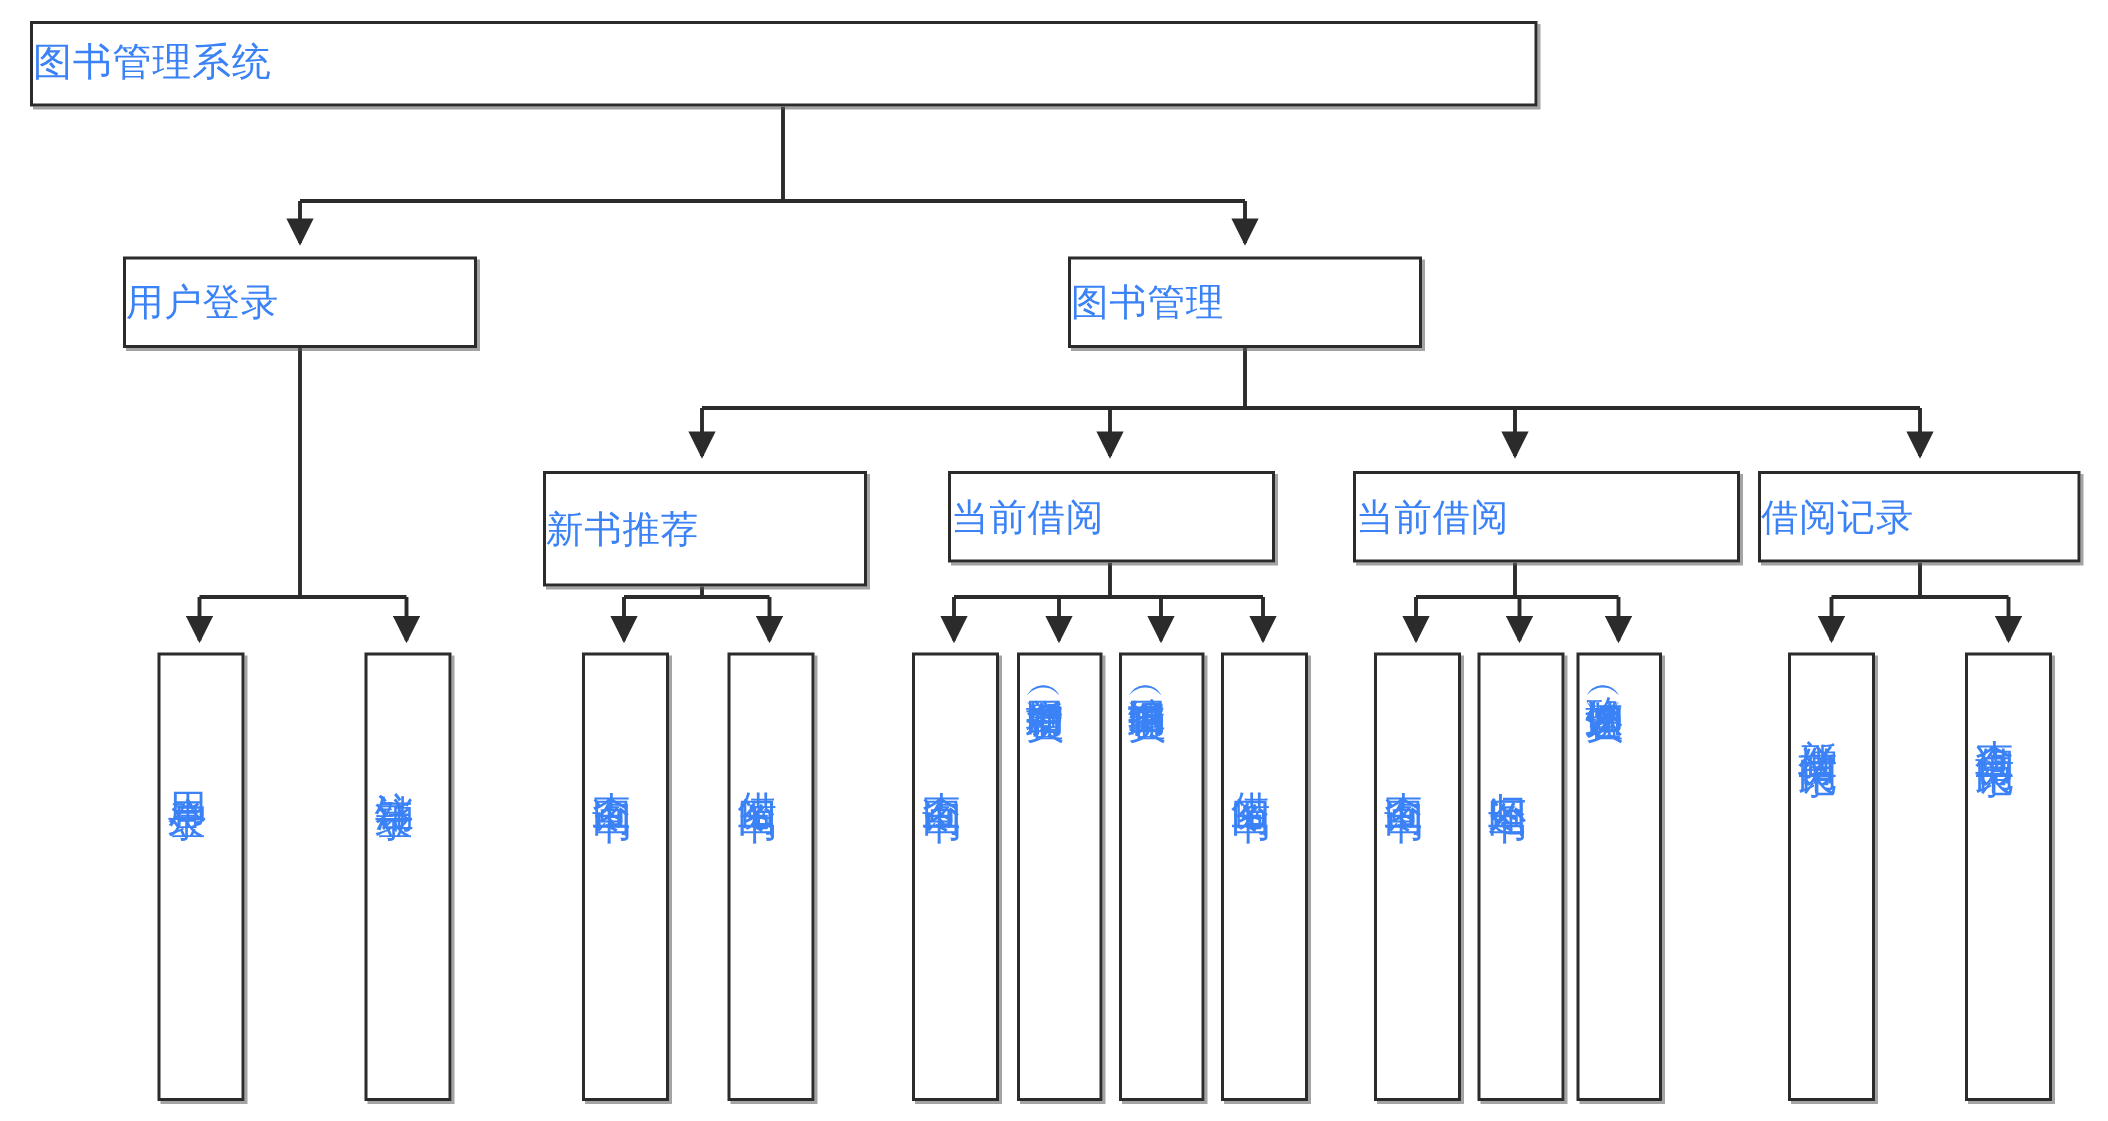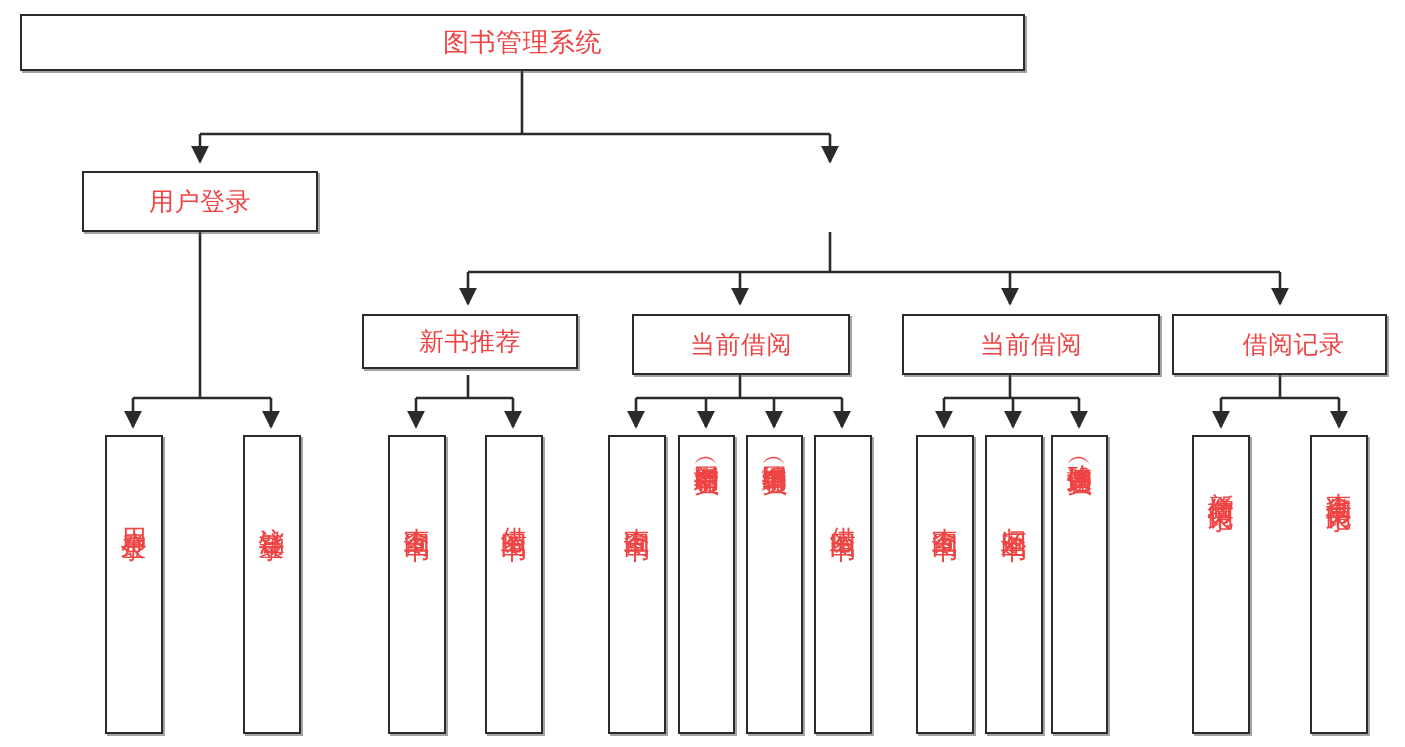--- a/index.html
+++ b/index.html
@@ -27,22 +27,21 @@
     height: 747px;
     pointer-events: none;
   }
   .node {
     position: absolute;
     box-sizing: border-box;
     background: #ffffff;
     border: 2.5px solid #2b2b2b;
     display: flex;
     align-items: center;
-    justify-content: center;
-    color: #ef4444;
+    color: #3b82f6;
     box-shadow: 2px 2px 0 rgba(90,90,90,0.55);
   }
   .node .label {
     display: block;
     text-align: center;
     letter-spacing: 0.5px;
   }
   .node.horizontal .label {
     writing-mode: horizontal-tb;
     font-size: 25px;
@@ -128,31 +127,34 @@
     </g>
   </svg>
 
   <div class="node horizontal" id="root-node" style="left:20px; top:14px; width:1005px; height:57px;">
     <span class="label">图书管理系统</span>
   </div>
 
   <div class="node horizontal" style="left:82px; top:171px; width:236px; height:61px;">
     <span class="label">用户登录</span>
   </div>
-
-  <div class="node horizontal" style="left:362px; top:314px; width:216px; height:55px;">
+  <div class="node horizontal" style="left:712px; top:171px; width:236px; height:61px;">
+    <span class="label">图书管理</span>
+  </div>
+
+  <div class="node horizontal" style="left:362px; top:314px; width:216px; height:77px;">
     <span class="label">新书推荐</span>
   </div>
   <div class="node horizontal" style="left:632px; top:314px; width:218px; height:61px;">
     <span class="label">当前借阅</span>
   </div>
   <div class="node horizontal" style="left:902px; top:314px; width:258px; height:61px;">
     <span class="label">当前借阅</span>
   </div>
-  <div class="node horizontal" style="left:1172px; top:314px; width:215px; height:61px;padding-left:28px;">
+  <div class="node horizontal" style="left:1172px; top:314px; width:215px; height:61px;">
     <span class="label">借阅记录</span>
   </div>
 
   <div class="node vertical" style="left:105px; top:435px; width:58px; height:299px; padding-top:70px;">
     <span class="label">用户登录</span>
   </div>
   <div class="node vertical" style="left:243px; top:435px; width:58px; height:299px; padding-top:70px;">
     <span class="label">注销登录</span>
   </div>
 

